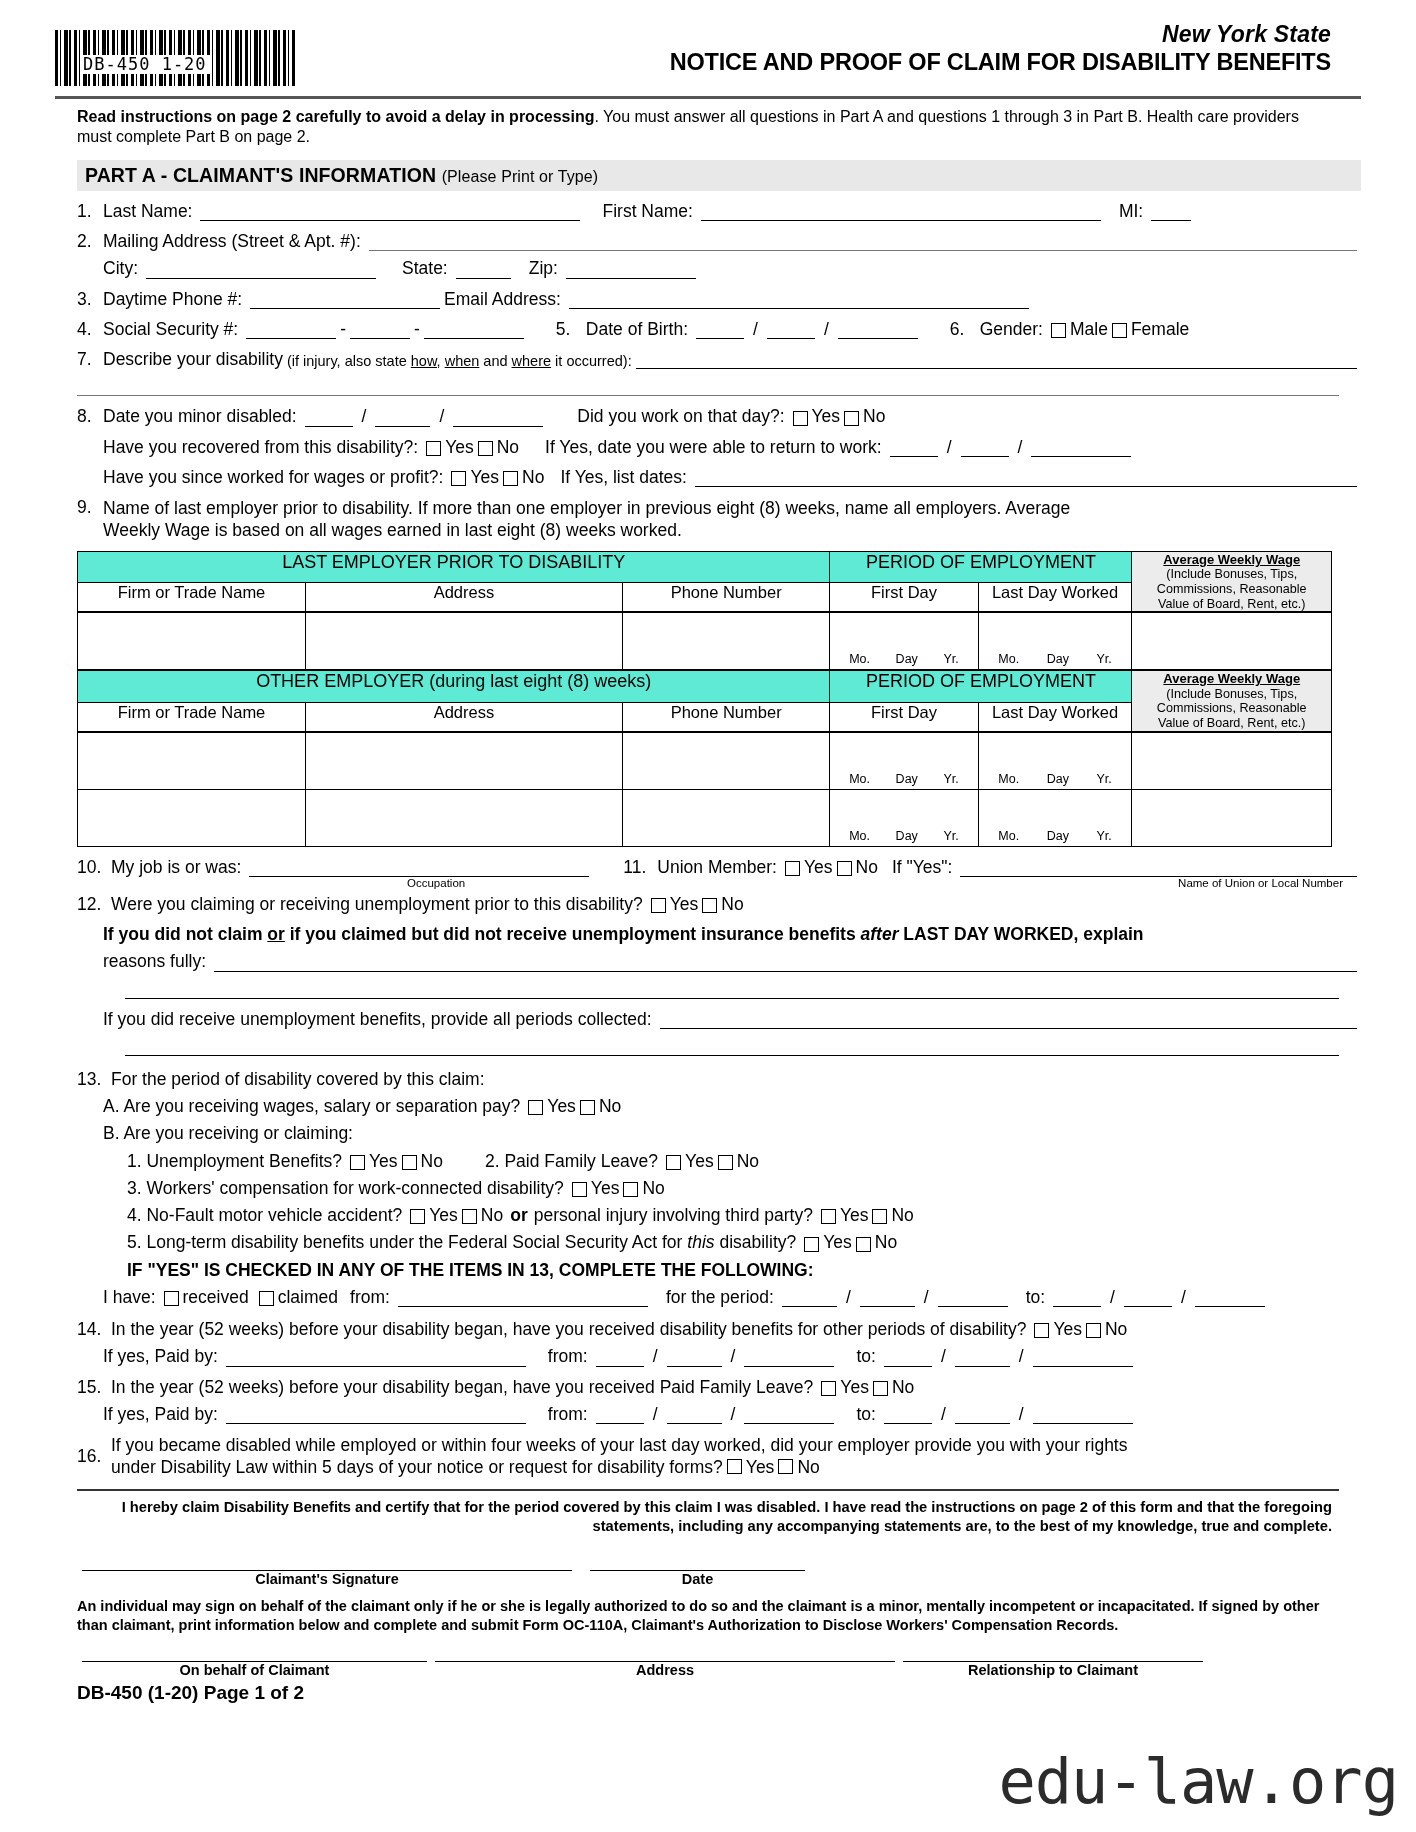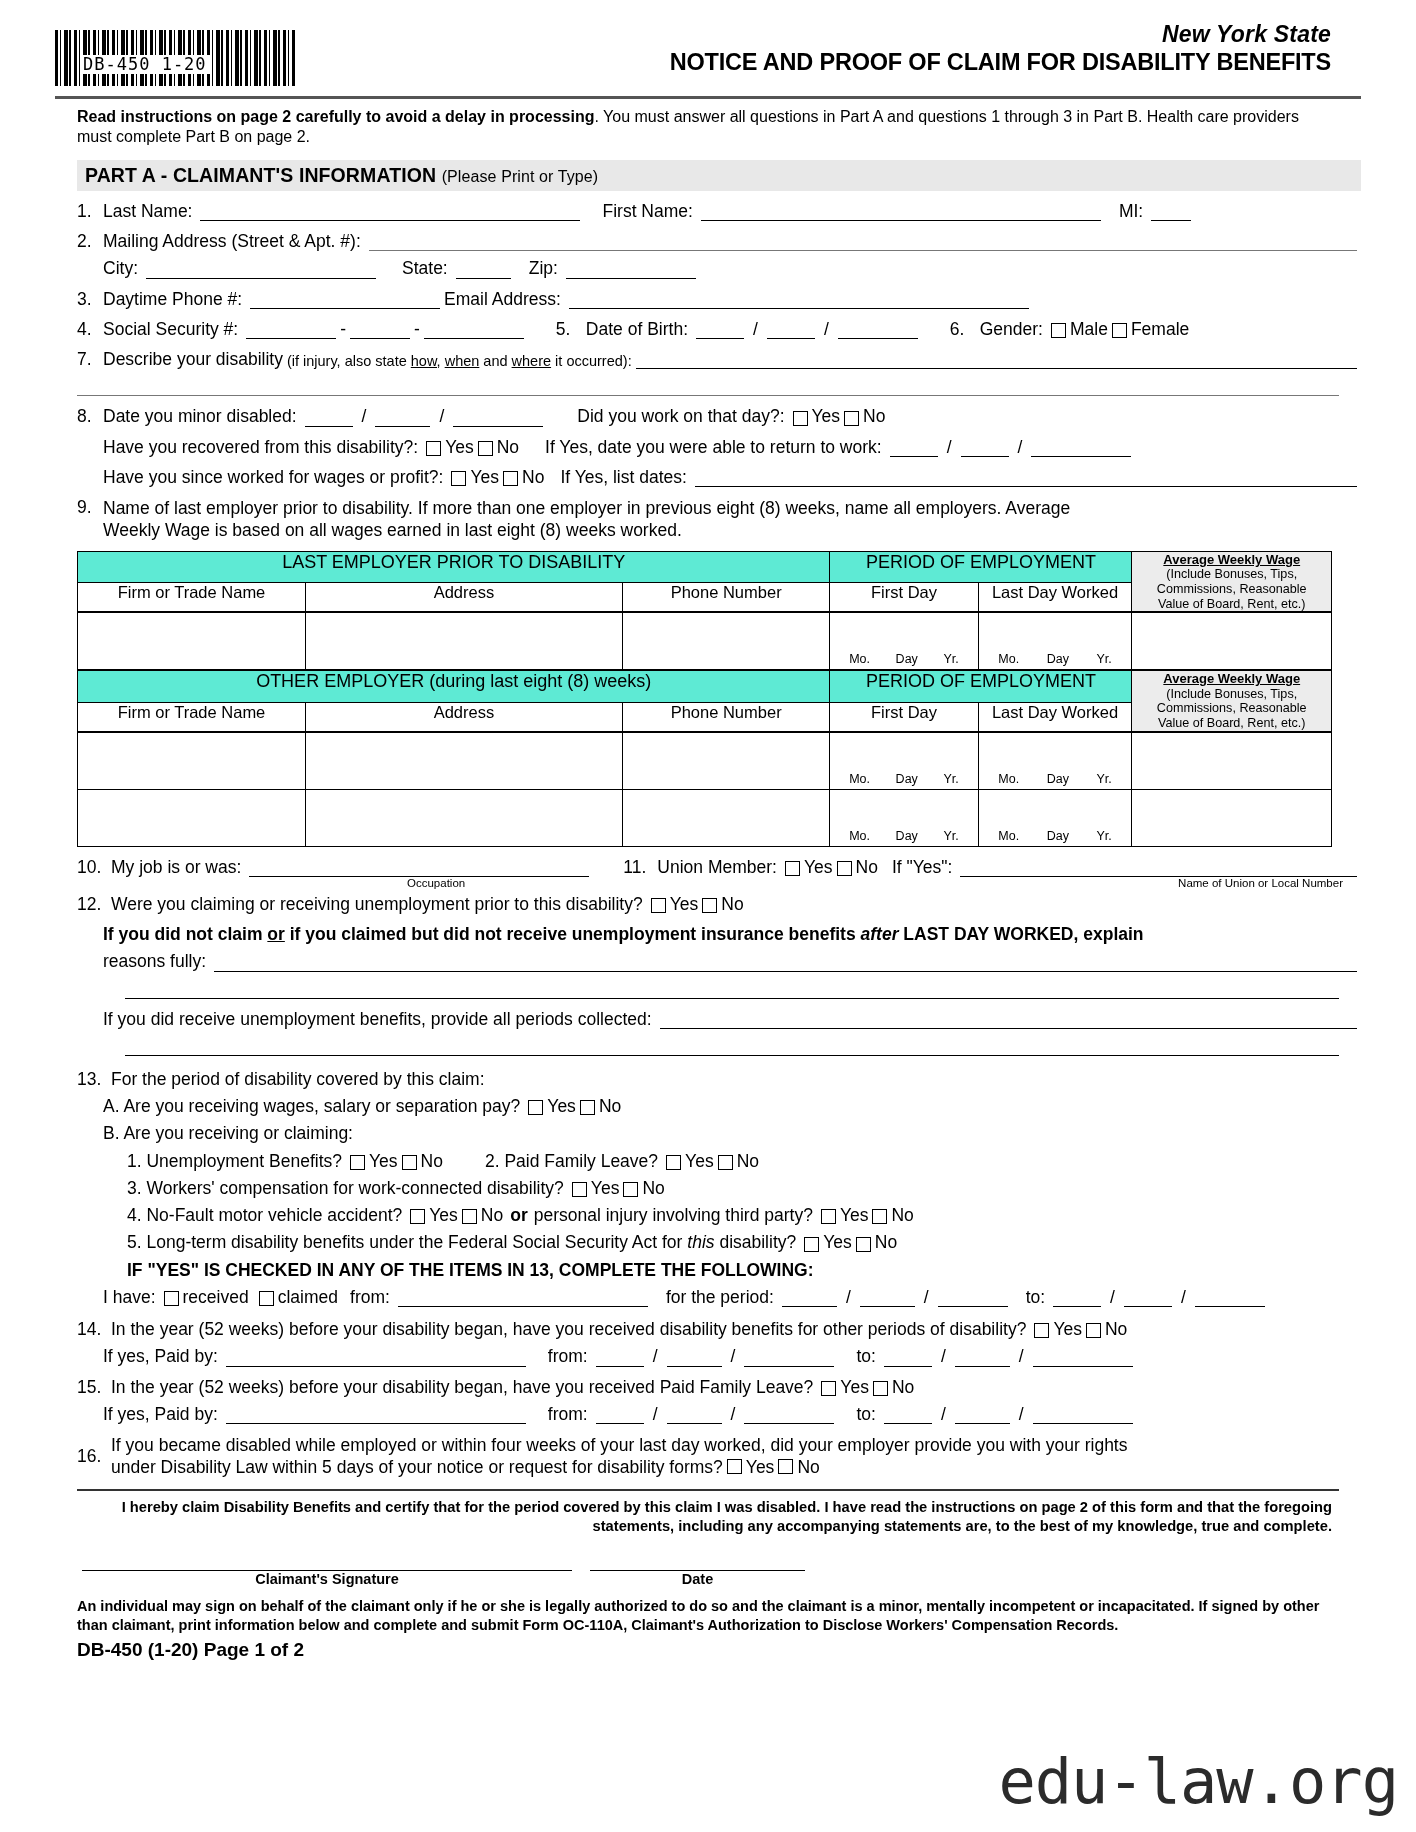--- a/index.html
+++ b/index.html
@@ -677,19 +677,33 @@
         <div class="ln"></div>
         <div>Date</div>
       </div>
     </div>
 
     <div class="note">
       <span>An individual may sign on behalf of the claimant only if he or she is legally authorized to do so and the claimant is a minor, mentally incompetent or incapacitated. If signed by</span>
       <span>other than claimant, print information below and complete and submit Form OC-110A, Claimant's Authorization to Disclose Workers' Compensation Records.</span>
     </div>
 
+    <div class="siglines" style="margin-top:26px">
+      <div class="sigblk" style="width:345px;margin-left:5px">
+        <div class="ln"></div>
+        <div>On behalf of Claimant</div>
+      </div>
+      <div class="sigblk" style="width:460px;margin-left:8px">
+        <div class="ln"></div>
+        <div>Address</div>
+      </div>
+      <div class="sigblk" style="width:300px;margin-left:8px">
+        <div class="ln"></div>
+        <div>Relationship to Claimant</div>
+      </div>
+    </div>
 
     <div class="footline">DB-450 (1-20) Page 1 of 2</div>
 
   </div>
 
   <div class="watermark">edu-law.org</div>
 </div>
 
 </body></html>

